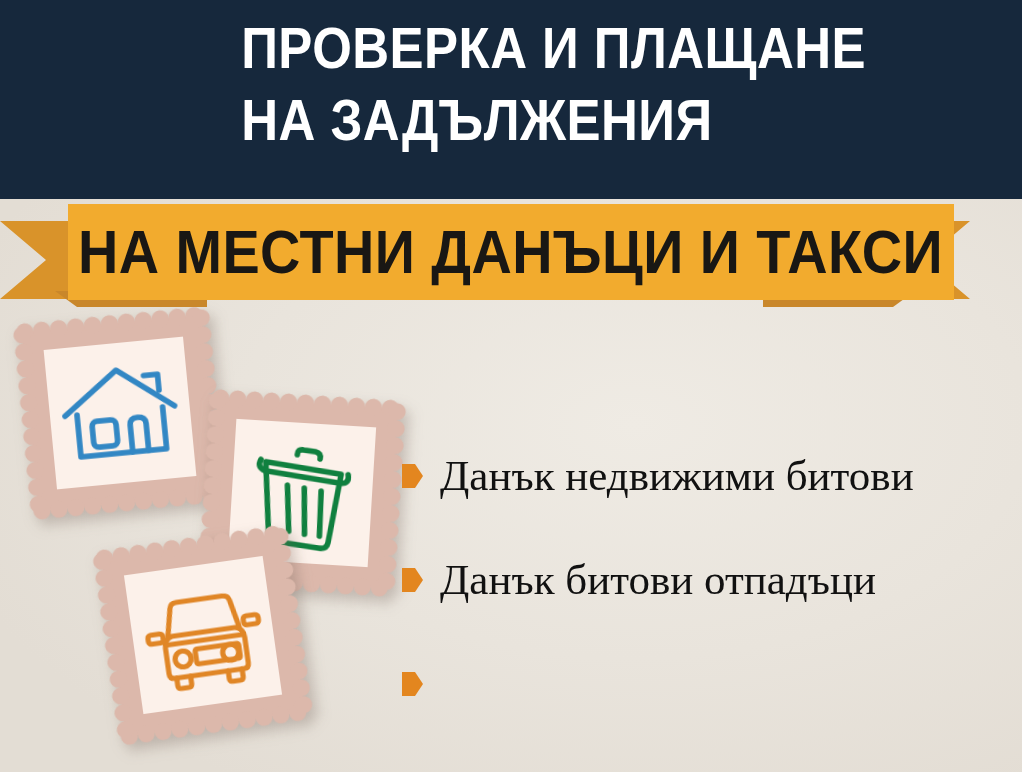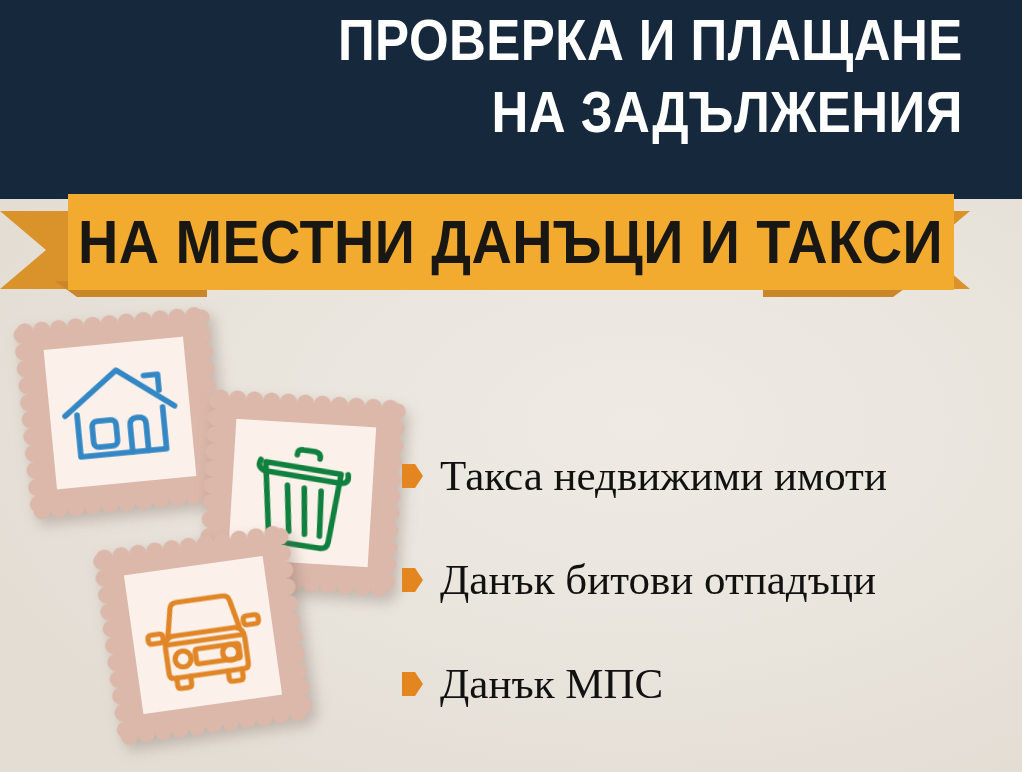--- a/index.html
+++ b/index.html
@@ -45,42 +45,42 @@
     top: 8px;
     width: 160px;
     height: 182px;
   }
   .crest svg { display: block; width: 100%; height: 100%; }
 
   
   .title-block {
     position: absolute;
     left: 192px;
-    top: 4px;
+    top: 12px;
     width: 820px;
-    text-align: right;
+    text-align: left;
     z-index: 6;
   }
   .title-line {
     color: #ffffff;
     font-family: "Liberation Sans", sans-serif;
     font-weight: bold;
     font-size: 58px;
     line-height: 72px;
     letter-spacing: 0.5px;
     transform: scaleX(0.88);
     transform-origin: center center;
     white-space: nowrap;
   }
 
   
   .ribbon-wrap {
     position: absolute;
     left: 0;
-    top: 192px;
+    top: 202px;
     width: 970px;
     height: 112px;
     z-index: 7;
   }
   .ribbon-tail {
     position: absolute;
     top: 19px;
     width: 126px;
     height: 78px;
     background: #d9932a;
@@ -328,25 +328,24 @@
         <rect x="137" y="82" width="15" height="9" rx="3"></rect>
         <path d="M63 134 L63 142 Q63 145 67 145 L73 145 Q77 145 77 142 L77 134"></path>
         <path d="M115 134 L115 142 Q115 145 119 145 L125 145 Q129 145 129 142 L129 134"></path>
       </g>
     </svg>
   </div>
 
   <div class="bullets">
     <div class="bullet-row">
       <span class="bullet-marker"></span>
-      <span class="bullet-label">Такса недвижими имоти</span>
+      <span class="bullet-label">Данък недвижими битови</span>
     </div>
     <div class="bullet-row">
       <span class="bullet-marker"></span>
       <span class="bullet-label">Данък битови отпадъци</span>
     </div>
     <div class="bullet-row">
       <span class="bullet-marker"></span>
-      <span class="bullet-label">Данък МПС</span>
     </div>
   </div>
 
 </div>
 
 </body></html>

